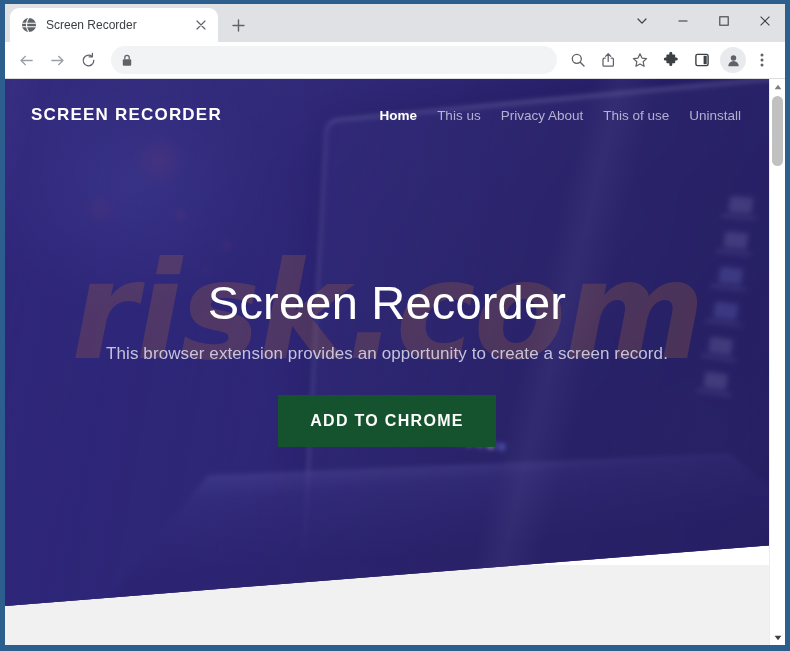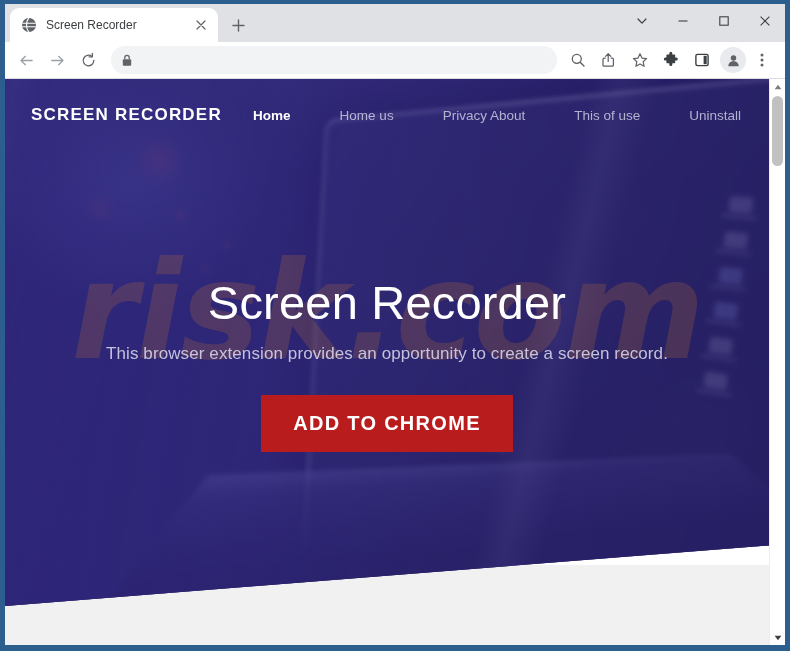--- a/index.html
+++ b/index.html
@@ -247,21 +247,21 @@
   #site-logo {
     font-size: 17px;
     font-weight: 700;
     letter-spacing: 1.2px;
     color: #ffffff;
   }
   #site-nav {
     margin-left: auto;
     display: flex;
     align-items: center;
-    gap: 49px;
+    gap: 20px;
     padding-right: 10px;
   }
   .nav-link {
     font-size: 13.5px;
     color: rgba(214,212,232,.80);
     white-space: nowrap;
   }
   .nav-link.active { color: #ffffff; font-weight: 700; }
 
   
@@ -280,23 +280,23 @@
   }
   #hero-subtitle {
     margin-top: 15px;
     font-size: 17px;
     color: rgba(217,215,233,.88);
     letter-spacing: .1px;
   }
   #cta-button {
     margin-top: 31px;
     display: inline-block;
-    background: #b91c1c;
+    background: #14532d;
     color: #ffffff;
-    font-size: 20px;
+    font-size: 16px;
     font-weight: 700;
     letter-spacing: 1.3px;
     padding: 17px 32px;
     border: none;
     font-family: "Liberation Sans", sans-serif;
   }
 
   
   #page-body {
     position: absolute;
@@ -509,21 +509,21 @@
           <div id="hero-streaks"></div>
         </div>
         <div id="hero-tint"></div>
         <div id="watermark">risk.com</div>
       </div>
 
       <div id="site-header">
         <div id="site-logo">SCREEN RECORDER</div>
         <nav id="site-nav">
           <a class="nav-link active">Home</a>
-          <a class="nav-link">Home us</a>
+          <a class="nav-link">This us</a>
           <a class="nav-link">Privacy About</a>
           <a class="nav-link">This of use</a>
           <a class="nav-link">Uninstall</a>
         </nav>
       </div>
 
       <div id="hero-content">
         <h1 id="hero-title">Screen Recorder</h1>
         <p id="hero-subtitle">This browser extension provides an opportunity to create a screen record.</p>
         <button id="cta-button">ADD TO CHROME</button>

